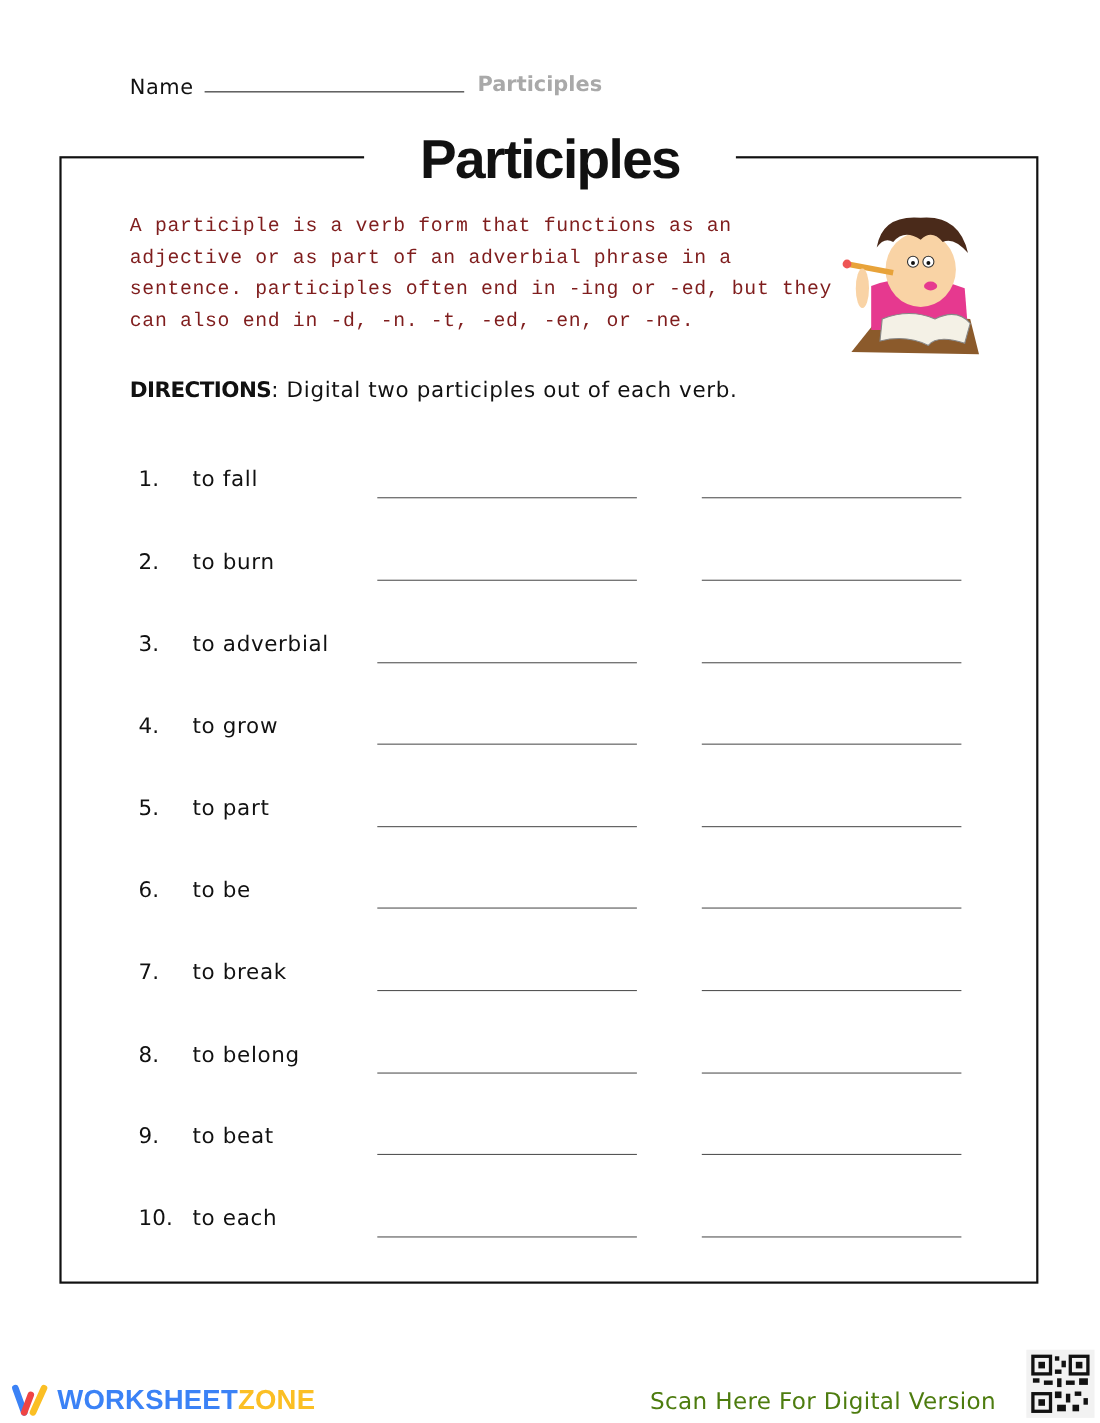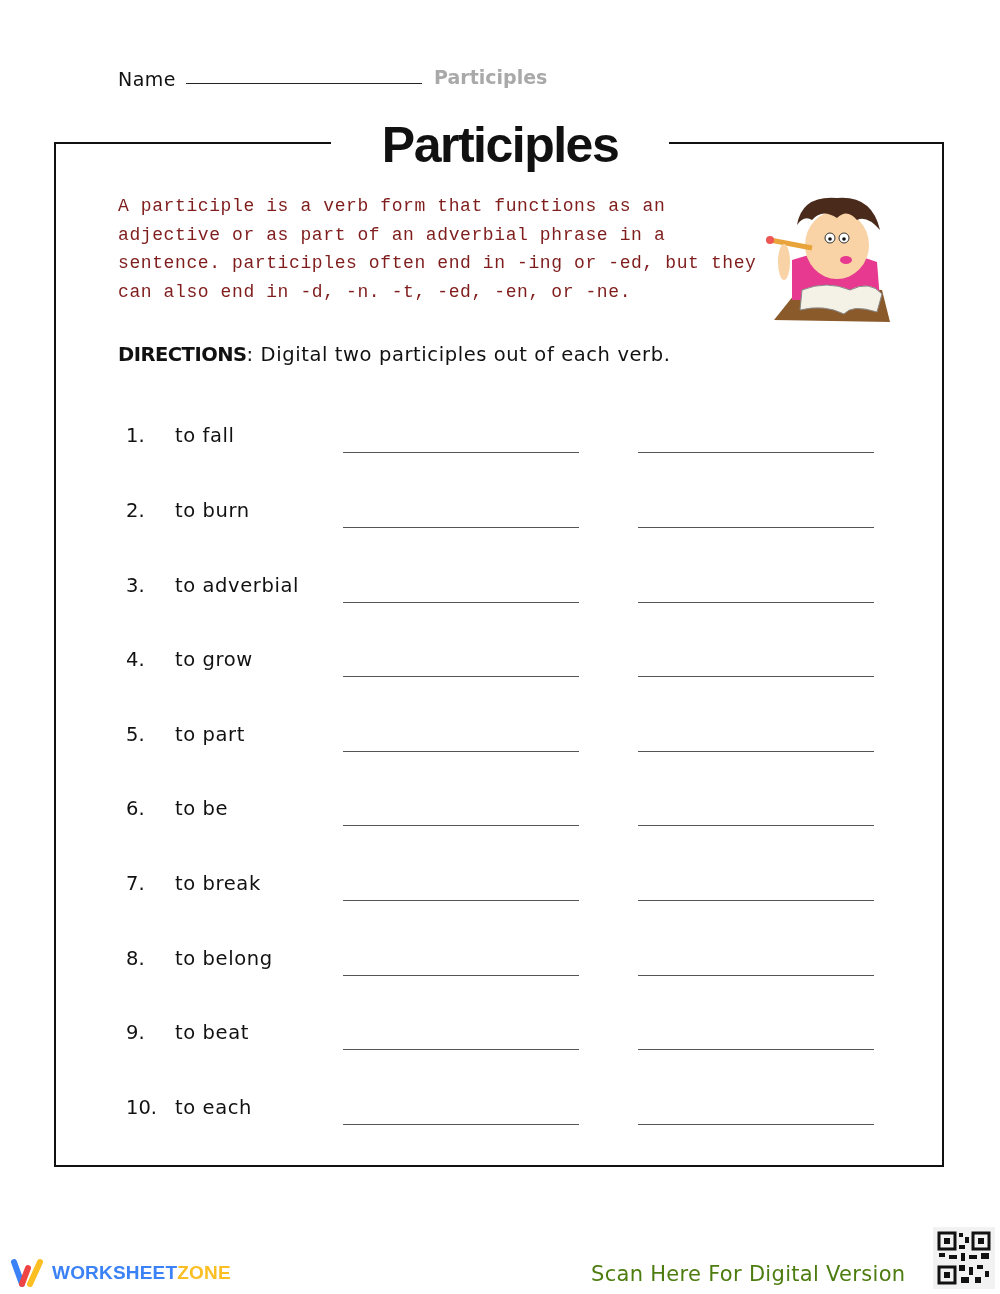--- a/index.html
+++ b/index.html
@@ -14,21 +14,21 @@
   .intro { position: absolute; left: 118px; top: 192px; width: 640px; font-size: 18px; line-height: 28.5px; letter-spacing: 0.6px; color: #7f1d1d; font-family: Liberation Mono, monospace; }
   .illustration { position: absolute; left: 762px; top: 190px; width: 140px; height: 140px; }
   .directions { position: absolute; left: 118px; top: 343px; font-size: 19.5px; letter-spacing: 0.6px; }
   .directions b { font-weight: bold; letter-spacing: -0.5px; margin-top: 32px; }
   .row { position: absolute; left: 126px; width: 760px; height: 40px; }
   .row .num { position: absolute; left: 0; top: 0; font-size: 19.5px; }
   .row .verb { position: absolute; left: 49px; top: 0; font-size: 19.5px; letter-spacing: 0.6px; }
   .row .ans1 { position: absolute; left: 217px; top: 28px; width: 236px; height: 0; border-bottom: 1.5px solid #555; }
   .row .ans2 { position: absolute; left: 512px; top: 28px; width: 236px; height: 0; border-bottom: 1.5px solid #555; }
   .footer-logo { position: absolute; left: 10px; top: 1258px; display: flex; align-items: center; }
-  .logo-text { font-family: "Liberation Sans", sans-serif; font-weight: bold; font-size: 19px; margin-left: 6px; letter-spacing: 0.2px; }
+  .logo-text { font-family: "Liberation Sans", sans-serif; font-weight: bold; font-size: 25px; margin-left: 6px; letter-spacing: 0.2px; }
   .logo-text .w { color: #3b82f6; }
   .logo-text .z { color: #fbbf24; }
   .scan-text { position: absolute; left: 591px; top: 1262px; font-size: 21px; color: #4d7c0f; letter-spacing: 0.3px; }
   .qr { position: absolute; left: 933px; top: 1227px; width: 62px; height: 62px; background: #f2f2f2; }
 </style>
 </head>
 <body>
 
 <div class="name-row">
   <span class="name-label">Name</span>

